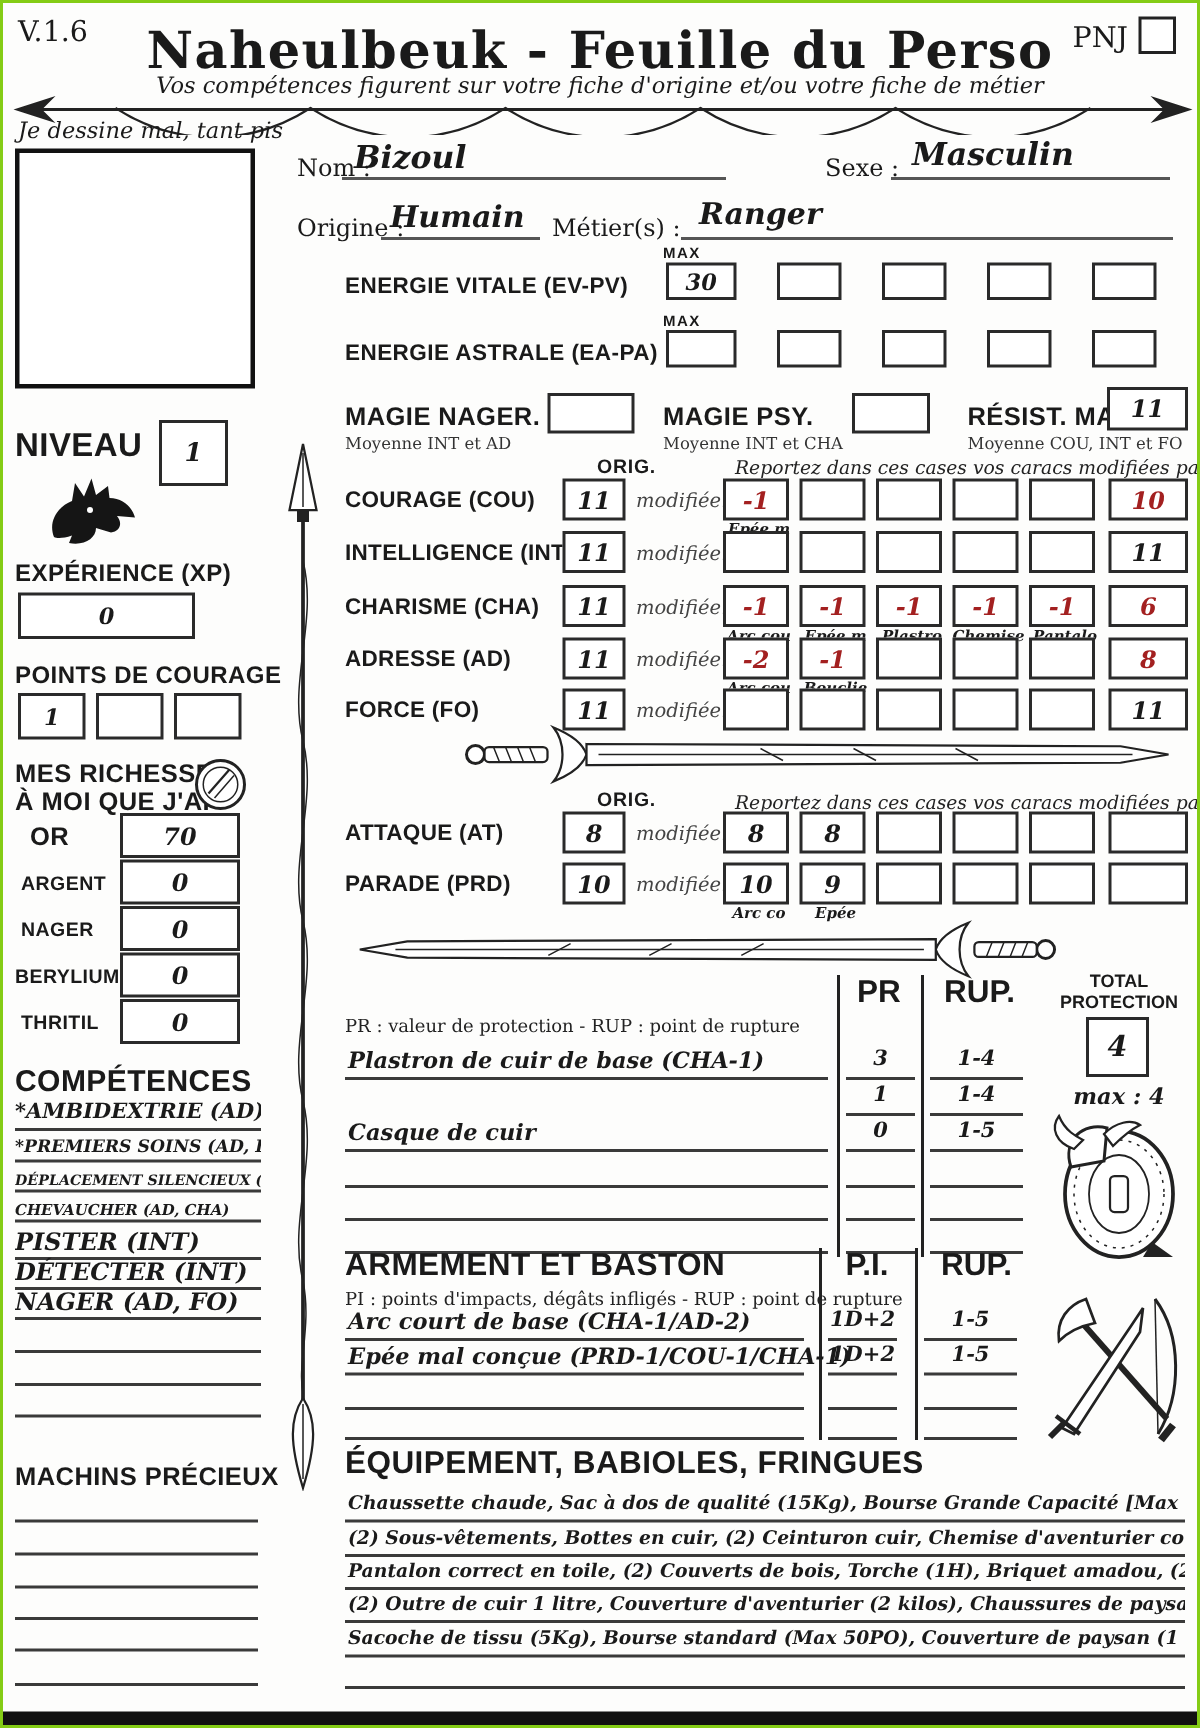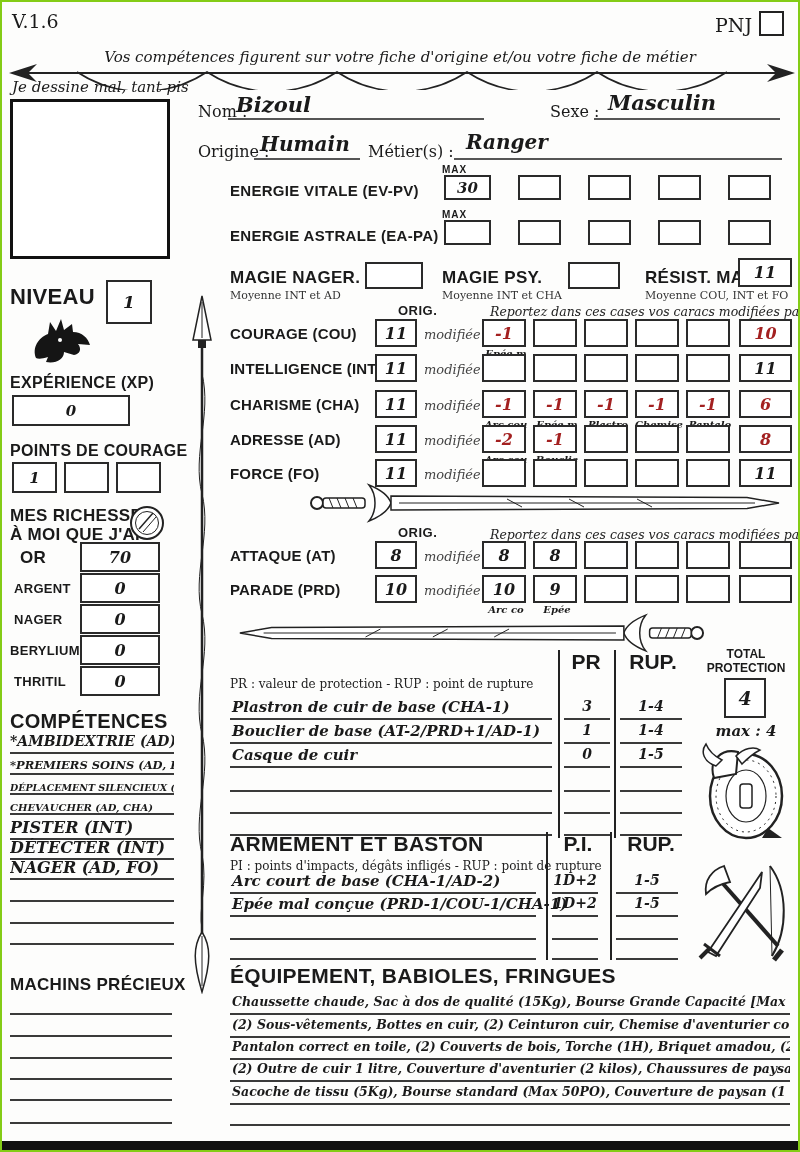--- a/index.html
+++ b/index.html
@@ -84,20 +84,21 @@
 
   .sidehdr{position:absolute;left:8px;font-weight:700;letter-spacing:.3px}
   .richlbl{position:absolute;font-weight:700;letter-spacing:.3px}
 </style>
 </head>
 <body>
 
 <div class="page">
 
   <div class="abs version cal">V.1.6</div>
+  <div class="abs title">Naheulbeuk - Feuille du Perso</div>
   <div class="abs pnj cal">PNJ</div>
   <div class="abs pnjbox"></div>
   <div class="abs subtitle cali">Vos compétences figurent sur votre fiche d'origine et/ou votre fiche de métier</div>
 
   <svg class="abs" style="left:5px;top:58px" width="790" height="30" viewBox="0 0 790 30">
     <line x1="8" y1="13" x2="782" y2="13" stroke="#222" stroke-width="2"></line>
     <polygon points="2,13 30,4 21,13 30,22" fill="#222"></polygon>
     <polygon points="788,13 760,4 769,13 760,22" fill="#222"></polygon>
     <path d="M70,12 C110,38 160,38 200,12 C240,38 290,38 330,12 C370,38 420,38 460,12 C500,38 550,38 590,12 C630,38 680,38 720,12" fill="none" stroke="#222" stroke-width="1.5"></path>
   </svg>
@@ -480,21 +481,20 @@
   <div class="vline" style="left:612px;top:648px;height:188px"></div>
   <div class="colhdr" style="left:558px;top:648px;width:52px">PR</div>
   <div class="colhdr" style="left:614px;top:648px;width:74px">RUP.</div>
 
   <div class="arow" style="top:696px">
     <div class="nm">Plastron de cuir de base (CHA-1)</div>
       <div class="c1">3</div>
       <div class="c2">1-4</div>
   </div>
   <div class="arow" style="top:720px">
-    <div class="nm">Bouclier de base (AT-2/PRD+1/AD-1)</div>
       <div class="c1">1</div>
       <div class="c2">1-4</div>
   </div>
   <div class="arow" style="top:744px">
     <div class="nm">Casque de cuir</div>
       <div class="c1">0</div>
       <div class="c2">1-5</div>
   </div>
   <div class="arow" style="top:768px">
     <div class="nm"></div>

